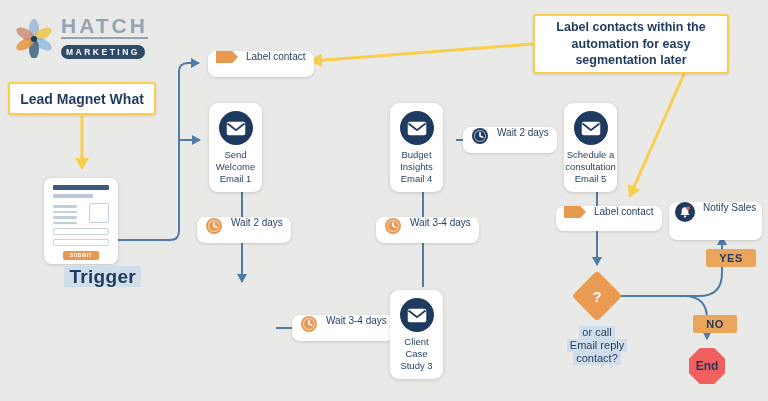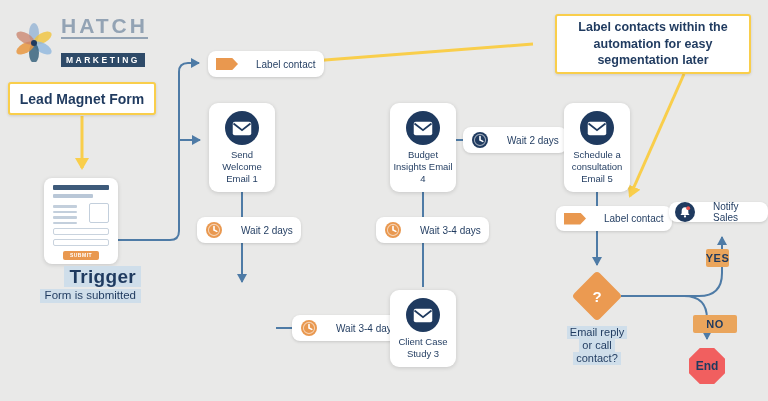--- a/index.html
+++ b/index.html
@@ -9,31 +9,31 @@
     font-family:"Liberation Sans", sans-serif;
     color:#1f3a5f;
   }
   .stage *{box-sizing:border-box;}
   svg.wires{position:absolute;left:0;top:0;width:768px;height:401px;}
 
   
   .logo{position:absolute;left:14px;top:16px;display:flex;align-items:center;gap:7px;}
   .brand-text{display:flex;flex-direction:column;}
   .brand-name{font-size:21px;font-weight:bold;color:#93a3b4;letter-spacing:3px;line-height:20px;border-bottom:2px solid #93a3b4;padding-bottom:1px;}
-  .brand-sub{margin-top:14px;background:#2e4a68;color:#ffffff;font-size:8.5px;font-weight:bold;letter-spacing:2.5px;padding:2px 5px;align-self:flex-start;}
+  .brand-sub{margin-top:6px;background:#2e4a68;color:#ffffff;font-size:8.5px;font-weight:bold;letter-spacing:2.5px;padding:2px 5px;align-self:flex-start;border-radius:7px;}
 
   
   .ybox{
     position:absolute;background:#ffffff;border:2.5px solid #f9ce4b;border-radius:3px;
     font-weight:bold;color:#1f3a5f;text-align:center;
     box-shadow:0 1px 3px rgba(0,0,0,.12);
     display:flex;align-items:center;justify-content:center;
   }
   .lead-box{left:8px;top:82px;width:148px;height:33px;font-size:14px;}
-  .callout-box{left:533px;top:14px;width:196px;height:60px;font-size:12.5px;line-height:1.35;padding:4px 16px;margin-left:22px;}
+  .callout-box{left:533px;top:14px;width:196px;height:60px;font-size:12.5px;line-height:1.35;padding:4px 16px;}
 
   
   .form-card{
     position:absolute;left:44px;top:178px;width:74px;height:86px;background:#ffffff;
     border-radius:8px;box-shadow:0 1px 4px rgba(0,0,0,.15);padding-top:7px;
   }
   .f-bar1{width:56px;height:5px;background:#3d5a7a;border-radius:1px;margin:0 auto;}
   .f-bar2{width:40px;height:4px;background:#b9c7d7;border-radius:1px;margin:4px 0 0 9px;}
   .f-row{display:flex;justify-content:space-between;padding:0 9px;margin-top:5px;align-items:flex-start;}
   .f-lines{display:flex;flex-direction:column;gap:3px;padding-top:2px;}
@@ -45,49 +45,49 @@
 
   
   .trigger-wrap{position:absolute;left:21px;top:266px;width:120px;text-align:right;line-height:1;}
   .hl{background:#cfdeea;display:inline-block;padding:1px 5px;}
   .trigger-title{font-size:19px;font-weight:bold;letter-spacing:.3px;}
   .trigger-sub{font-size:11.5px;margin-top:2px;}
 
   
   .pill{
     position:absolute;background:#ffffff;border-radius:8px;box-shadow:0 1px 3px rgba(0,0,0,.15);
-    display:flex;align-items:center;gap:18px;padding:0 8px;font-size:10px;color:#1f3a5f;
+    display:flex;align-items:flex-start;gap:8px;padding:0 8px;font-size:10px;color:#1f3a5f;
   }
   .tag-icon{width:22px;height:12px;background:#e9984f;
     clip-path:polygon(0 0,74% 0,100% 50%,74% 100%,0 100%);flex:0 0 auto;}
   .clock-icon{flex:0 0 auto;display:block;}
   .bell-circle{width:20px;height:20px;border-radius:50%;background:#1f3a5f;position:relative;flex:0 0 auto;
     display:flex;align-items:center;justify-content:center;}
 
   
   .enode{
-    position:absolute;width:66px;background:#ffffff;border-radius:9px;box-shadow:0 1px 4px rgba(0,0,0,.15);
+    position:absolute;width:53px;background:#ffffff;border-radius:9px;box-shadow:0 1px 4px rgba(0,0,0,.15);
     display:flex;flex-direction:column;align-items:center;padding:8px 2px 7px;
   }
   .ecircle{width:34px;height:34px;border-radius:50%;background:#1f3a5f;display:flex;align-items:center;justify-content:center;margin-bottom:4px;}
   .elabel{font-size:9.5px;line-height:12px;text-align:center;color:#1f3a5f;font-weight:500;}
 
   
   .diamond{position:absolute;left:579px;top:278px;width:36px;height:36px;background:#eb9a51;
     transform:rotate(45deg);border-radius:4px;}
   .diamond-q{position:absolute;left:585px;top:284px;width:24px;height:24px;display:flex;align-items:center;justify-content:center;
     color:#ffffff;font-size:15px;font-weight:bold;}
   .question-wrap{position:absolute;left:547px;top:326px;width:100px;text-align:center;line-height:1;}
   .qline{font-size:11px;line-height:13px;}
   .qline .hl{padding:0 3px;}
 
   
   .branch-badge{position:absolute;background:#eaa55c;color:#1f3a5f;font-weight:bold;font-size:11px;
     display:flex;align-items:center;justify-content:center;border-radius:2px;letter-spacing:.5px;}
-  .yes-badge{left:706px;top:249px;width:23px;height:18px;}
+  .yes-badge{left:706px;top:249px;width:50px;height:18px;}
   .no-badge{left:693px;top:315px;width:44px;height:18px;}
   .end-octagon{position:absolute;left:689px;top:348px;width:36px;height:36px;background:#f15f5f;
     clip-path:polygon(30% 0,70% 0,100% 30%,100% 70%,70% 100%,30% 100%,0 70%,0 30%);
     display:flex;align-items:center;justify-content:center;color:#1f3a5f;font-weight:bold;font-size:12px;}
 </style>
 </head>
 <body>
 
 <div class="stage">
 
@@ -127,21 +127,21 @@
         <ellipse cx="0" cy="-10" rx="5" ry="10" fill="#c9826b" opacity="0.75" transform="rotate(300)"></ellipse>
         <circle cx="0" cy="0" r="3" fill="#1f3a5f"></circle>
       </g>
     </svg>
     <div class="brand-text">
       <span class="brand-name">HATCH</span>
       <span class="brand-sub">MARKETING</span>
     </div>
   </div>
 
-  <div class="ybox lead-box">Lead Magnet Form</div>
+  <div class="ybox lead-box">Lead Magnet What</div>
 
   <div class="ybox callout-box">Label contacts within the automation for easy segmentation later</div>
 
   <div class="form-card">
     <div class="f-bar1"></div>
     <div class="f-bar2"></div>
     <div class="f-row">
       <div class="f-lines">
         <div class="f-line"></div>
         <div class="f-line"></div>
@@ -150,21 +150,20 @@
       </div>
       <div class="f-box"></div>
     </div>
     <div class="f-input"></div>
     <div class="f-input"></div>
     <div class="f-submit">SUBMIT</div>
   </div>
 
   <div class="trigger-wrap">
     <div class="trigger-title"><span class="hl">Trigger</span></div>
-    <div class="trigger-sub"><span class="hl">Form is submitted</span></div>
   </div>
 
   <div class="pill" style="left:208px;top:51px;height:26px;">
     <span class="tag-icon"></span>
     <span>Label contact</span>
   </div>
 
   <div class="enode" style="left:209px;top:103px;">
     <span class="ecircle">
       <svg width="20" height="15" viewBox="0 0 20 15">
@@ -243,26 +242,26 @@
   </div>
 
   <div class="pill" style="left:556px;top:206px;height:25px;">
     <span class="tag-icon"></span>
     <span>Label contact</span>
   </div>
 
   <div class="diamond"></div>
   <div class="diamond-q">?</div>
   <div class="question-wrap">
+    <div class="qline"><span class="hl">or call</span></div>
     <div class="qline"><span class="hl">Email reply</span></div>
-    <div class="qline"><span class="hl">or call</span></div>
     <div class="qline"><span class="hl">contact?</span></div>
   </div>
 
-  <div class="pill" style="left:669px;top:202px;height:20px;padding:0 6px;">
+  <div class="pill" style="left:669px;top:202px;height:38px;padding:0 6px;">
     <span class="bell-circle">
       <svg width="16" height="16" viewBox="0 0 24 24">
         <path d="M12,5 C8.7,5 7,7.5 7,10.5 V14 L5.2,16.5 H18.8 L17,14 V10.5 C17,7.5 15.3,5 12,5 Z" fill="#ffffff"></path>
         <circle cx="12" cy="18.6" r="1.7" fill="#ffffff"></circle>
         <circle cx="16.8" cy="6.2" r="2.9" fill="#e8504f"></circle>
       </svg>
     </span>
     <span>Notify Sales</span>
   </div>
 

